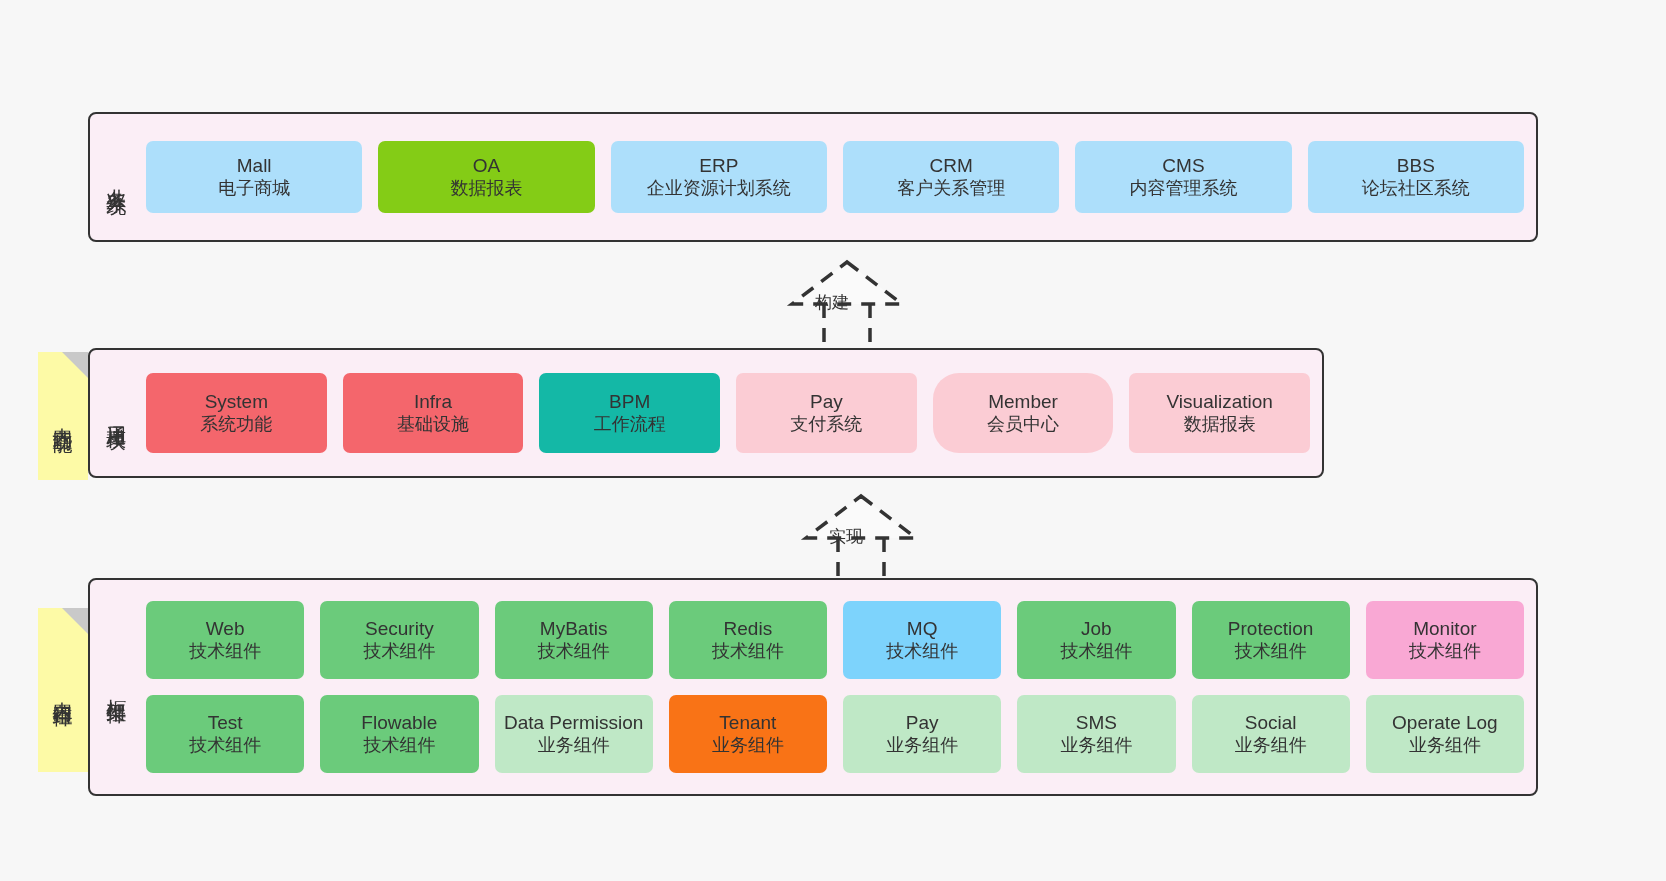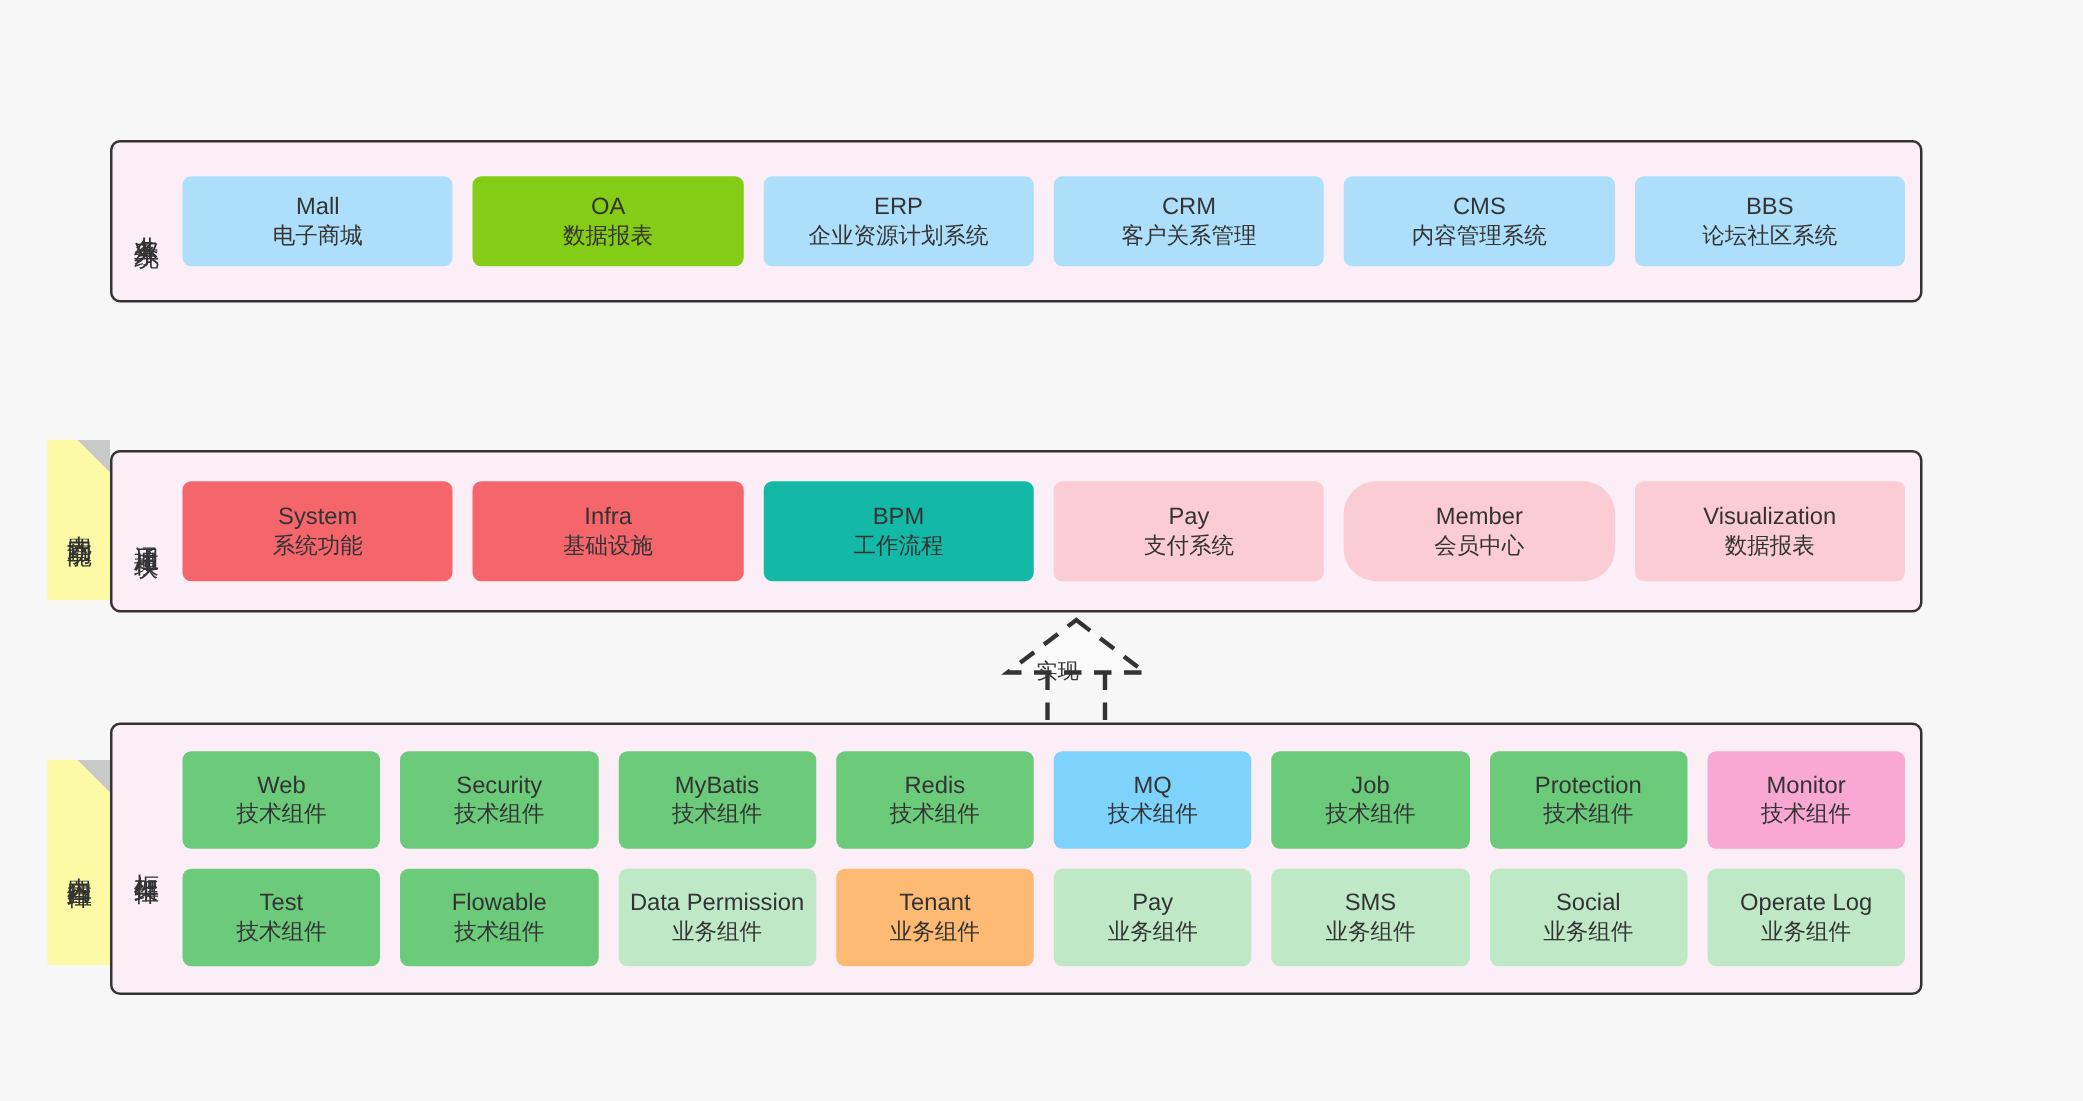--- a/index.html
+++ b/index.html
@@ -91,22 +91,22 @@
     top: 112px;
     width: 1450px;
     height: 130px;
   }
   #business-layer .layer-body { padding-left: 4px; }
   #business-layer .card { height: 72px; }
 
   
   #module-layer {
     left: 88px;
-    top: 360px;
-    width: 1450px;
+    top: 348px;
+    width: 1236px;
     height: 130px;
   }
   #module-layer .layer-body { padding-left: 4px; }
   #module-layer .card { height: 80px; }
 
   
   #framework-layer {
     left: 88px;
     top: 578px;
     width: 1450px;
@@ -201,20 +201,27 @@
             <div class="t2">内容管理系统</div>
           </div>
           <div class="card" style="background: rgb(173, 223, 251);">
             <div class="t1">BBS</div>
             <div class="t2">论坛社区系统</div>
           </div>
         </div>
     </div>
   </div>
 
+  <div class="arrow-group" id="arrow-build">
+    <svg width="190" height="90" viewBox="0 0 190 90">
+      <path d="M95 4 L150 46 L40 46 Z" fill="#fafafa" stroke="#333333" stroke-width="3.5" stroke-dasharray="14 10" stroke-linejoin="miter"></path>
+      <path d="M72 46 L72 90 M118 46 L118 90" fill="none" stroke="#333333" stroke-width="3.5" stroke-dasharray="14 10"></path>
+    </svg>
+    <span class="arrow-label">构建</span>
+  </div>
 
   <div class="layer" id="module-layer">
     <div class="layer-title">通用模块</div>
     <div class="layer-body">
       <div class="row" id="module-row">
           <div class="card" style="background: rgb(244, 102, 108);">
             <div class="t1">System</div>
             <div class="t2">系统功能</div>
           </div>
           <div class="card" style="background: rgb(244, 102, 108);">
@@ -292,21 +299,21 @@
             <div class="t2">技术组件</div>
           </div>
           <div class="card" style="background: rgb(107, 203, 123);">
             <div class="t1">Flowable</div>
             <div class="t2">技术组件</div>
           </div>
           <div class="card" style="background: rgb(191, 232, 198);">
             <div class="t1">Data Permission</div>
             <div class="t2">业务组件</div>
           </div>
-          <div class="card" style="background: #fdba74;">
+          <div class="card" style="background: #f97316;">
             <div class="t1">Tenant</div>
             <div class="t2">业务组件</div>
           </div>
           <div class="card" style="background: rgb(191, 232, 198);">
             <div class="t1">Pay</div>
             <div class="t2">业务组件</div>
           </div>
           <div class="card" style="background: rgb(191, 232, 198);">
             <div class="t1">SMS</div>
             <div class="t2">业务组件</div>

